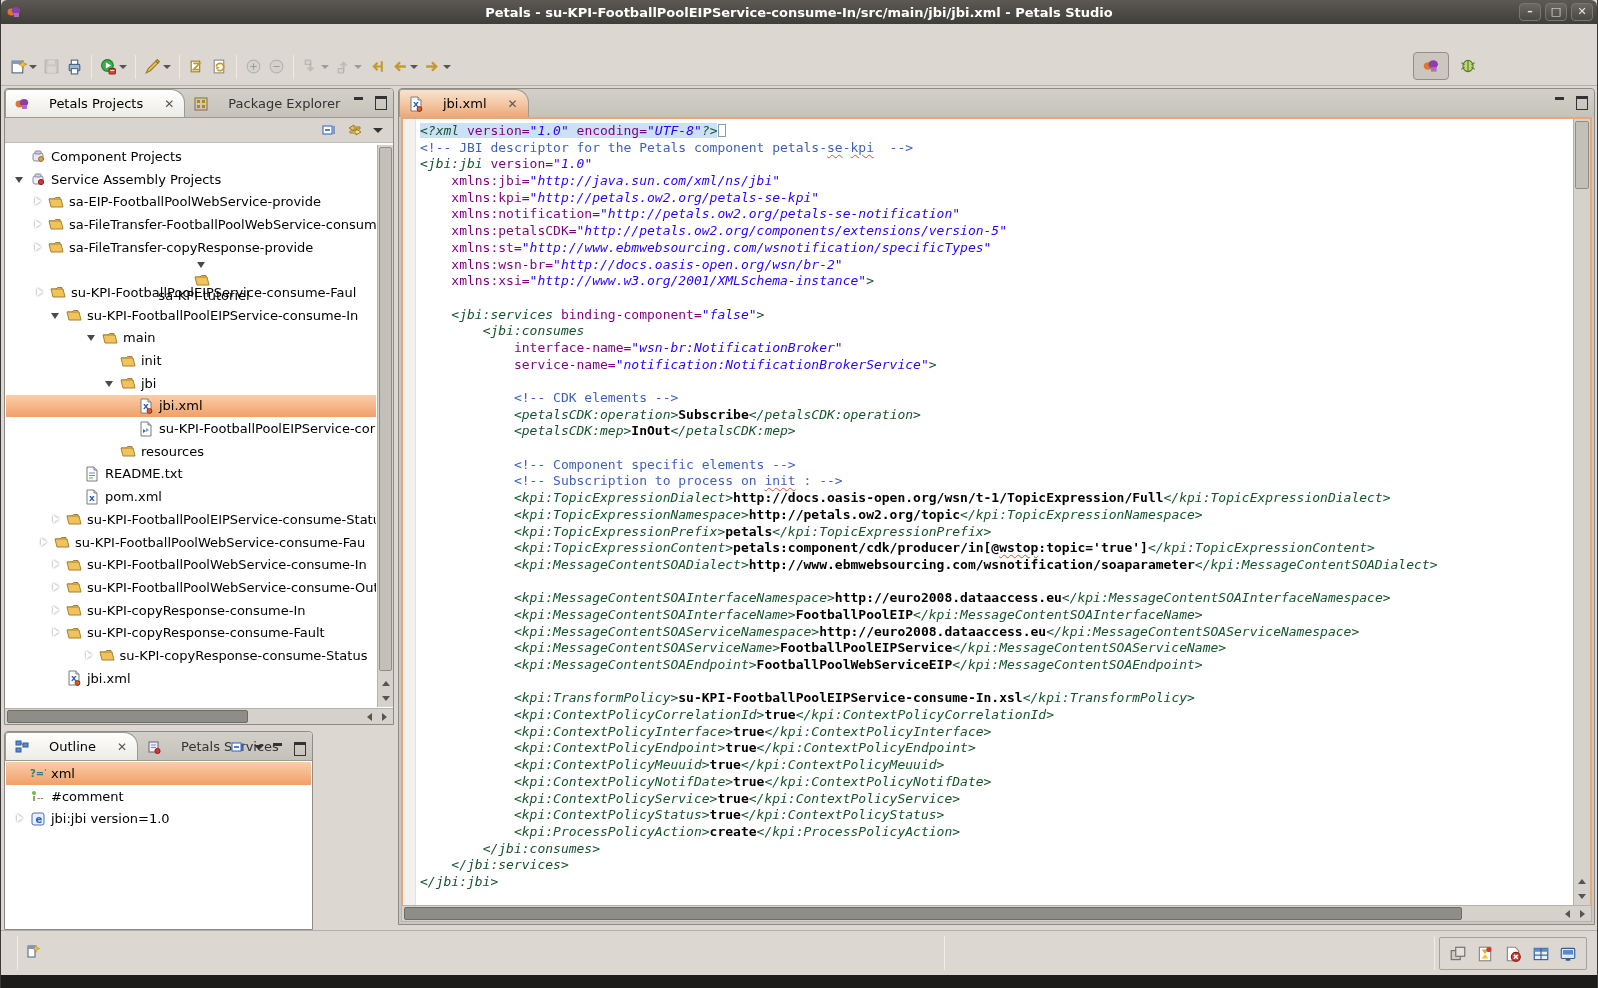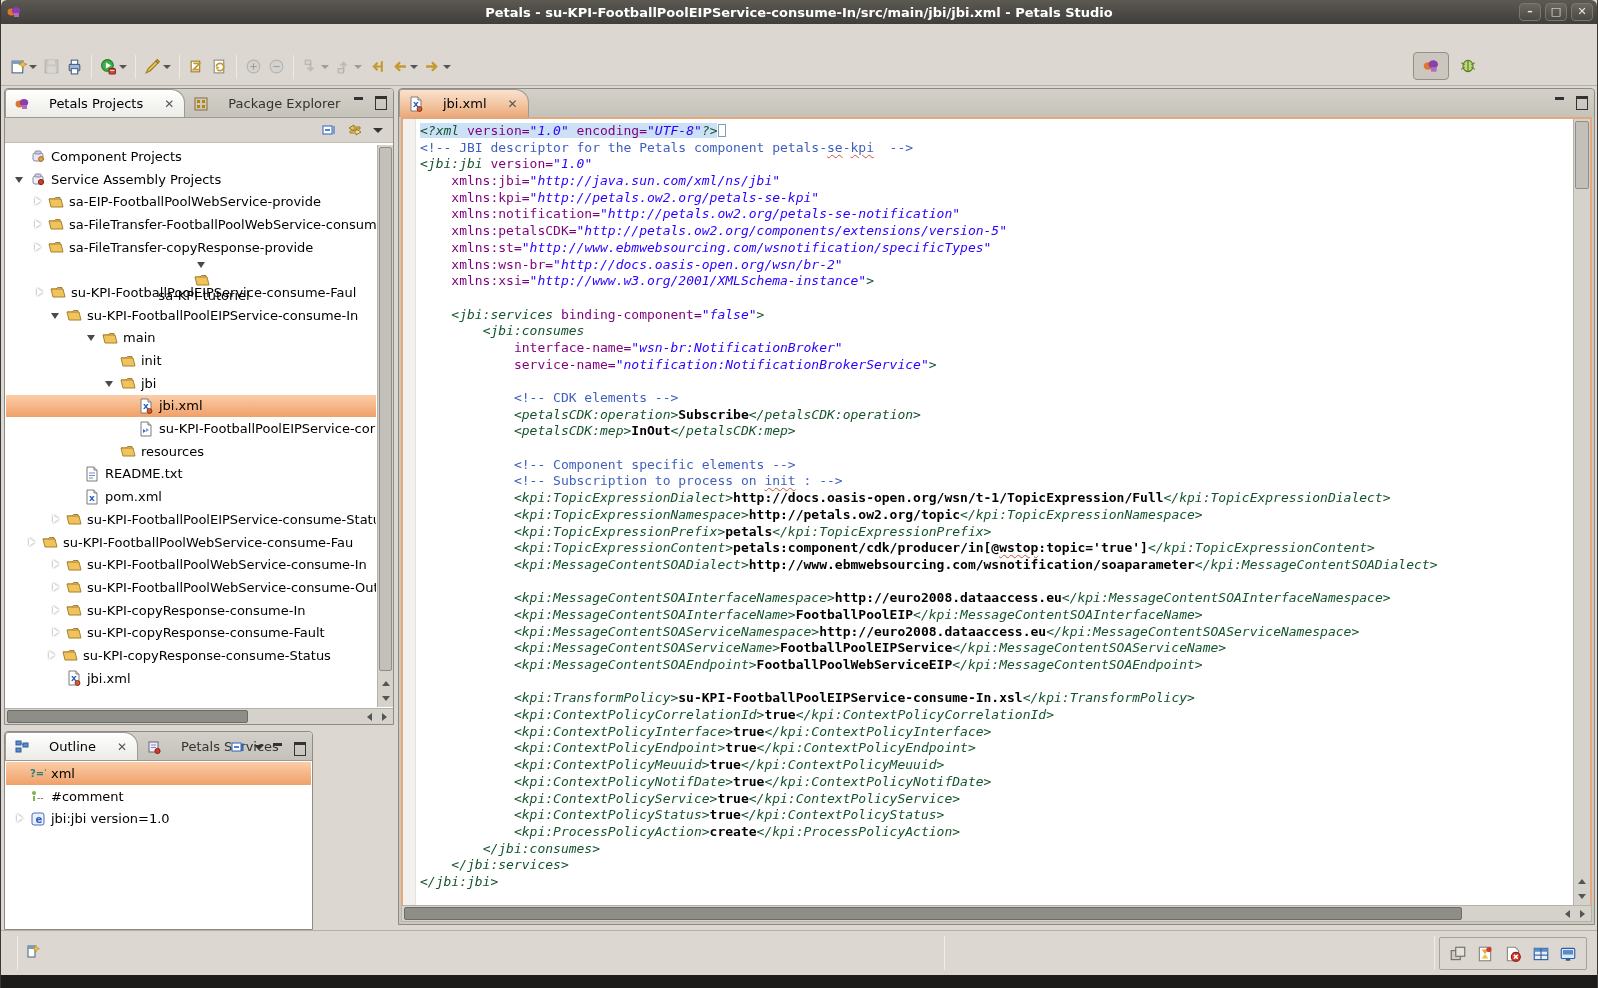--- a/index.html
+++ b/index.html
@@ -509,21 +509,21 @@
         <div class="trow" style="padding-left: 44px;">
           <span class="arrow col"></span>
           <span class="ticon">
             <svg width="16" height="16" viewBox="0 0 16 16">
               <path d="M1 5 L6 5 L7.5 3.5 L12 3.5 L12 5.5" fill="#f3d28a" stroke="#a8802d"></path>
               <path d="M1 5 L13 5 L15 13 L3 13 Z" fill="#f0c35c" stroke="#a8802d"></path>
             </svg>
           </span>
           <span class="tlabel">su-KPI-FootballPoolEIPService-consume-Statu</span>
         </div>
-        <div class="trow" style="padding-left: 20px;">
+        <div class="trow" style="padding-left: 32px;">
           <span class="arrow col"></span>
           <span class="ticon">
             <svg width="16" height="16" viewBox="0 0 16 16">
               <path d="M1 5 L6 5 L7.5 3.5 L12 3.5 L12 5.5" fill="#f3d28a" stroke="#a8802d"></path>
               <path d="M1 5 L13 5 L15 13 L3 13 Z" fill="#f0c35c" stroke="#a8802d"></path>
             </svg>
           </span>
           <span class="tlabel">su-KPI-FootballPoolWebService-consume-Fau</span>
         </div>
         <div class="trow" style="padding-left: 44px;">
@@ -559,21 +559,21 @@
         <div class="trow" style="padding-left: 44px;">
           <span class="arrow col"></span>
           <span class="ticon">
             <svg width="16" height="16" viewBox="0 0 16 16">
               <path d="M1 5 L6 5 L7.5 3.5 L12 3.5 L12 5.5" fill="#f3d28a" stroke="#a8802d"></path>
               <path d="M1 5 L13 5 L15 13 L3 13 Z" fill="#f0c35c" stroke="#a8802d"></path>
             </svg>
           </span>
           <span class="tlabel">su-KPI-copyResponse-consume-Fault</span>
         </div>
-        <div class="trow" style="padding-left: 40px;">
+        <div class="trow" style="padding-left: 68px; justify-content: center;">
           <span class="arrow col"></span>
           <span class="ticon">
             <svg width="16" height="16" viewBox="0 0 16 16">
               <path d="M1 5 L6 5 L7.5 3.5 L12 3.5 L12 5.5" fill="#f3d28a" stroke="#a8802d"></path>
               <path d="M1 5 L13 5 L15 13 L3 13 Z" fill="#f0c35c" stroke="#a8802d"></path>
             </svg>
           </span>
           <span class="tlabel">su-KPI-copyResponse-consume-Status</span>
         </div>
         <div class="trow" style="padding-left: 44px;">

